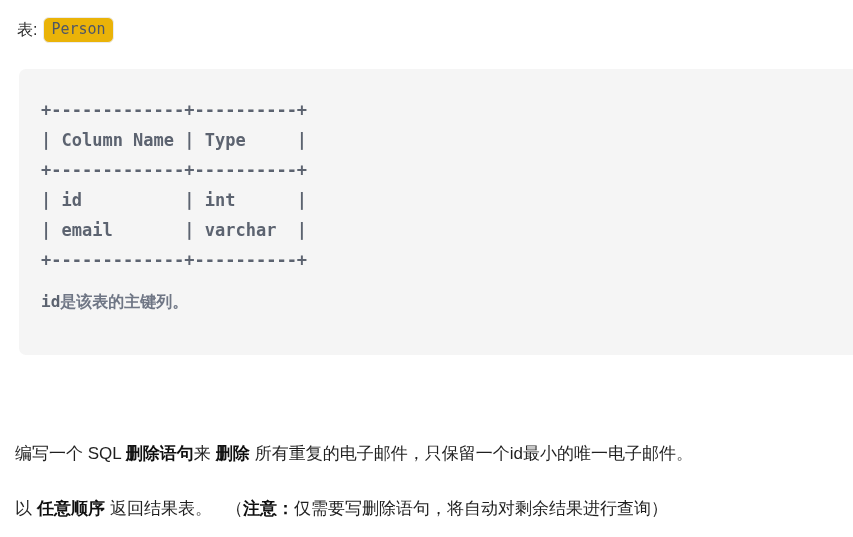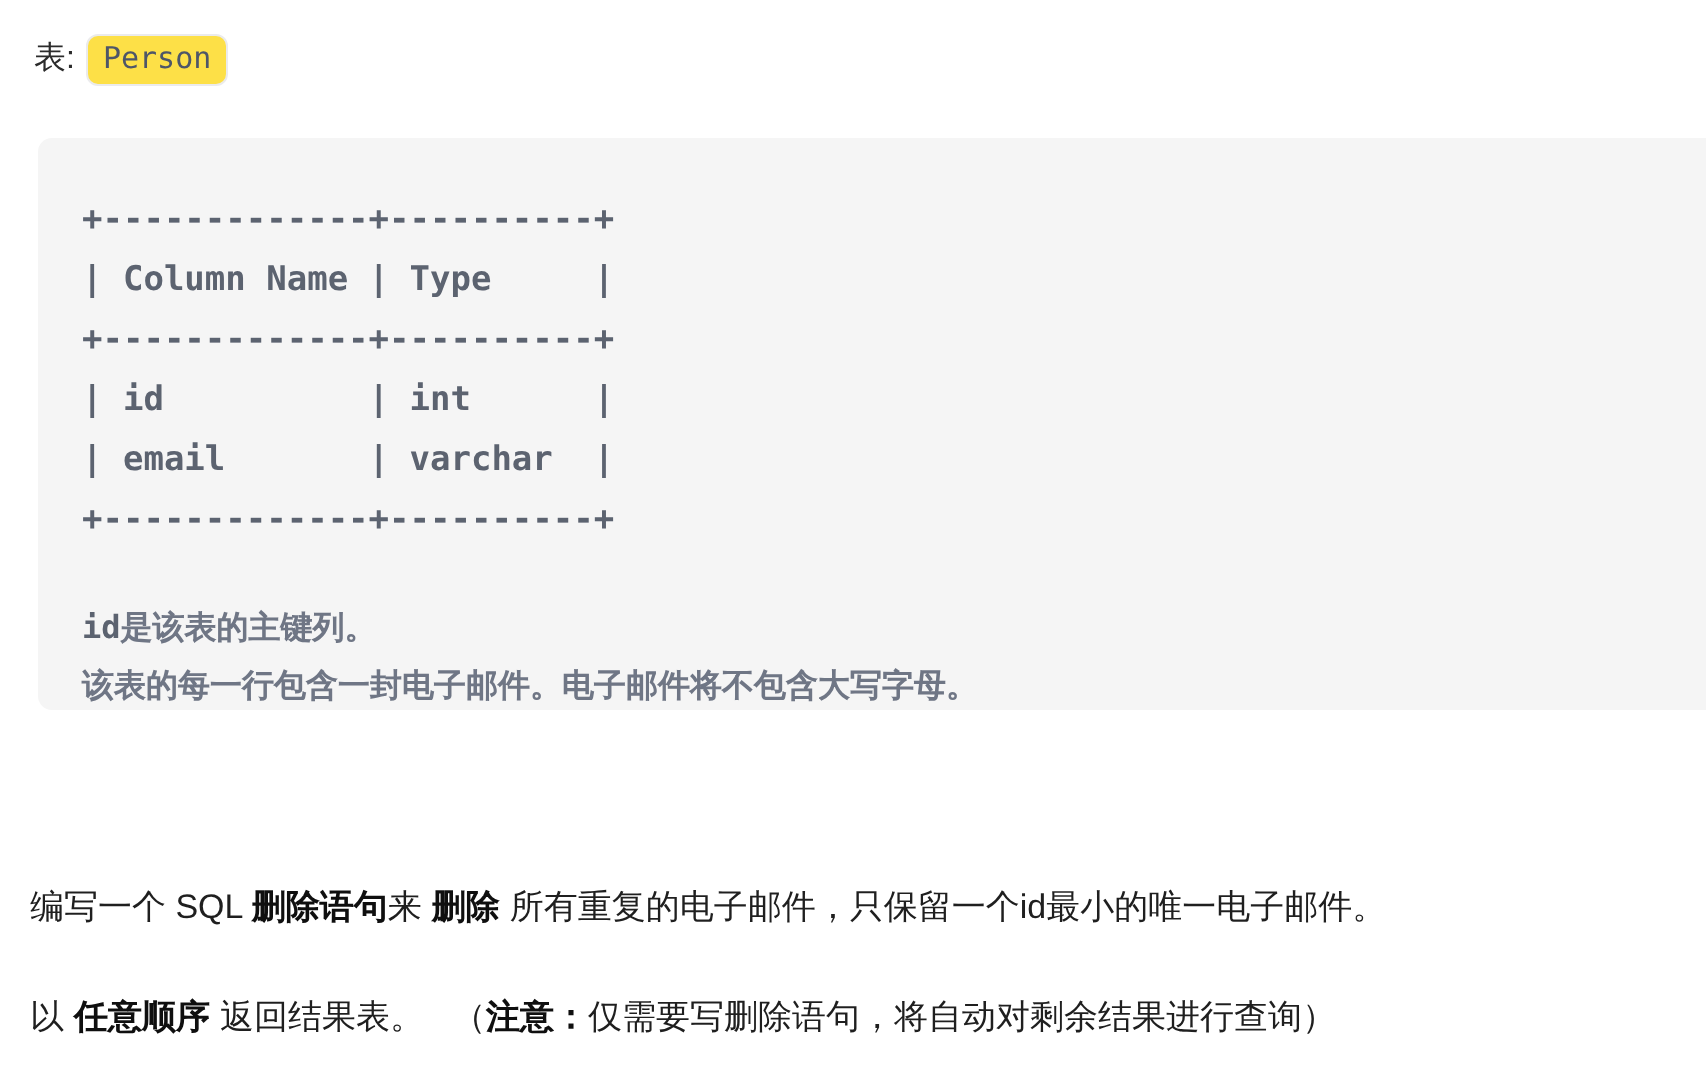--- a/index.html
+++ b/index.html
@@ -36,21 +36,21 @@
     white-space: nowrap;
   }
   .table-title-label {
     font-size: 16px;
     color: #2b2b2b;
   }
   .code-badge {
     margin-left: 6px;
     display: inline-block;
     padding: 2px 7px 3px 7px;
-    background: #fde047;
+    background: #eab308;
     border: 1px solid #ebebec;
     border-radius: 6px;
     font-family: "DejaVu Sans Mono", "Liberation Mono", monospace;
     font-size: 15px;
     line-height: 19px;
     color: #4e5668;
   }
 
   
   .code-block {
@@ -69,21 +69,21 @@
   .ascii {
     font-family: "DejaVu Sans Mono", "Liberation Mono", monospace;
     font-size: 17px;
     line-height: 30px;
     color: #5c6370;
     white-space: pre;
     margin: 0;
   }
 
   .note-lines {
-    margin-top: 24px;
+    margin-top: 12px;
   }
   .note {
     font-size: 16px;
     line-height: 29px;
     color: #6f7685;
     white-space: nowrap;
   }
   .note .mono {
     font-family: "DejaVu Sans Mono", "Liberation Mono", monospace;
     font-size: 16px;
@@ -119,21 +119,20 @@
 
     <pre class="ascii"><span>+-------------+----------+</span>
 <span>| Column Name | Type     |</span>
 <span>+-------------+----------+</span>
 <span>| id          | int      |</span>
 <span>| email       | varchar  |</span>
 <span>+-------------+----------+</span></pre>
 
     <div class="note-lines">
       <div class="note"><span class="mono">id</span><span>是该表的主键列。</span></div>
-      <div class="note">该表的每一行包含一封电子邮件。电子邮件将不包含大写字母。</div>
     </div>
 
   </div>
 
   <div class="para para-1"><span>编写一个 SQL </span><b>删除语句</b><span>来</span><span class="sp"></span><b>删除</b><span class="sp"></span><span>所有重复的电子邮件，只保留一个id最小的唯一电子邮件。</span></div>
 
   <div class="para para-2"><span>以</span><span class="sp"></span><b>任意顺序</b><span class="sp"></span><span>返回结果表。</span><span class="gap"></span><span>（</span><b>注意：</b><span>仅需要写删除语句，将自动对剩余结果进行查询）</span></div>
 
 </div>
 

